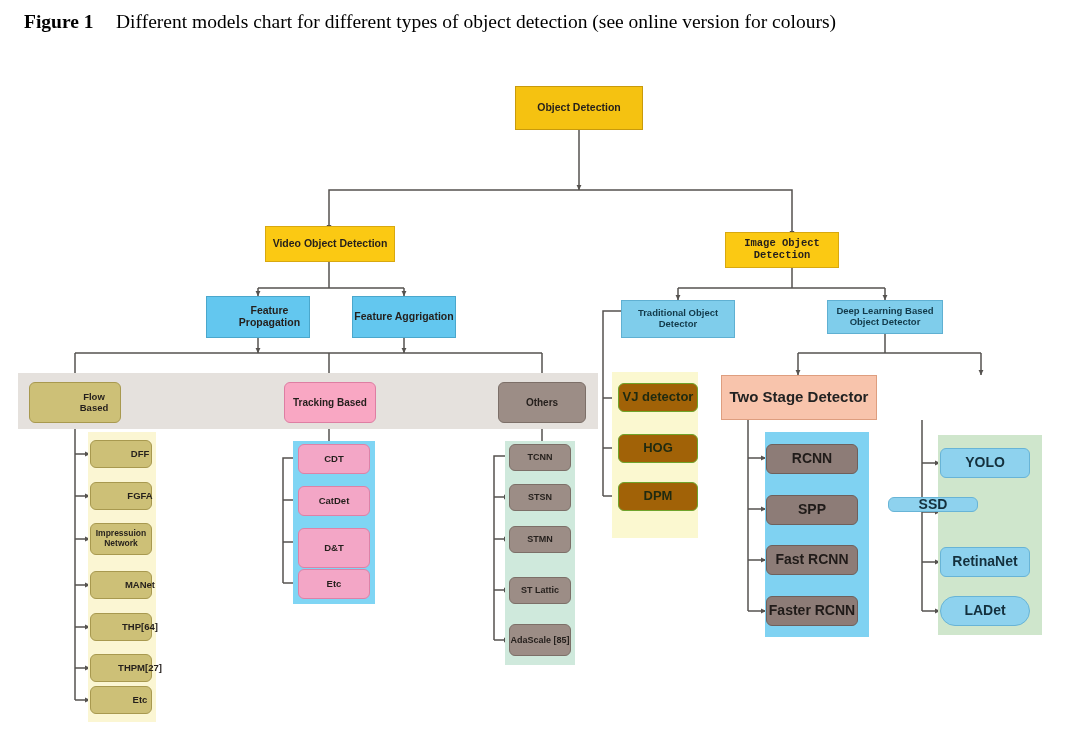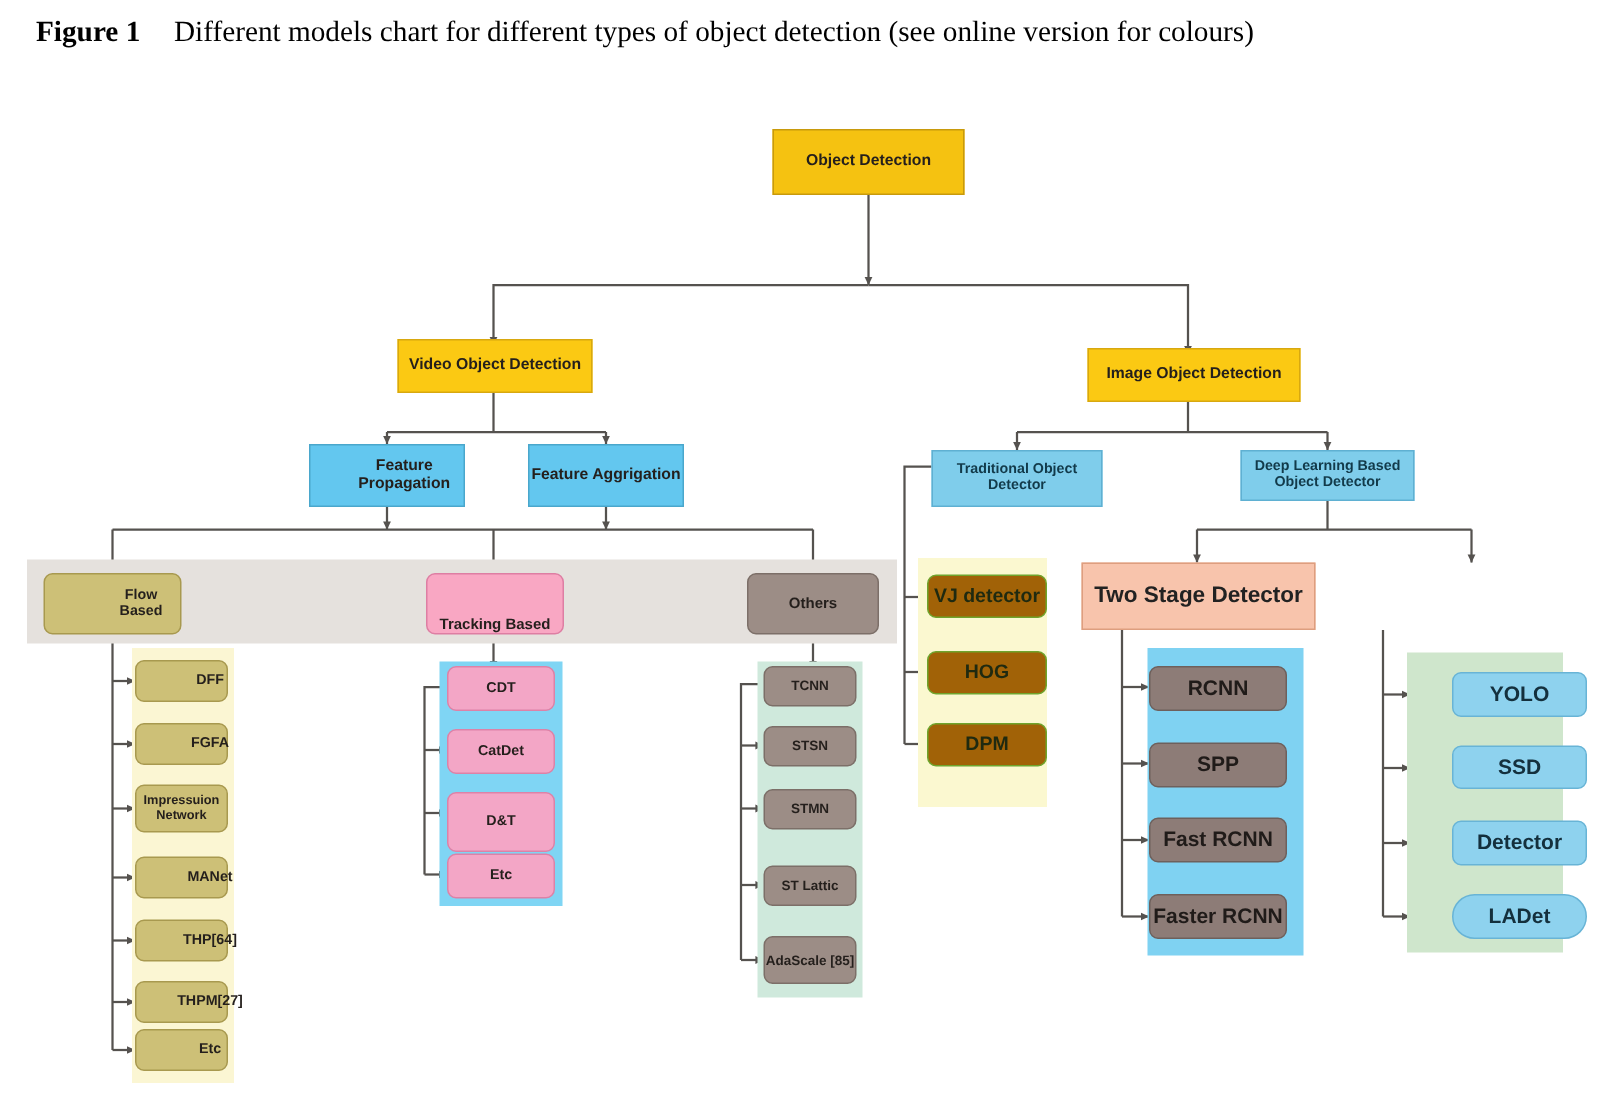--- a/index.html
+++ b/index.html
@@ -46,21 +46,21 @@
   .n-blue2{background:#7fcdeb;border:1px solid #5fb0d2;font-size:9.5px;color:#123a4a;}
   .n-khaki{background:#cdc077;border:1px solid #a8994f;border-radius:6px;font-size:9.5px;padding-left:38px;}
   .n-khaki-sm{background:#cdc077;border:1px solid #a8994f;border-radius:6px;font-size:8.5px;}
   .n-pink{background:#f9a7c3;border:1px solid #de7ea3;border-radius:6px;font-size:10px;}
   .n-pink-sm{background:#f3a6c6;border:1px solid #dd82a7;border-radius:6px;font-size:9.5px;}
   .n-grey{background:#9c8d86;border:1px solid #7c6f68;border-radius:6px;font-size:10px;color:#241f1c;}
   .n-grey-sm{background:#9c8d86;border:1px solid #7c6f68;border-radius:6px;font-size:9px;}
   .n-green{background:#a16207;border:1px solid #6fa42c;border-radius:6px;font-size:13px;color:#1f2a10;}
   .n-salmon{background:#f8c4ac;border:1px solid #de9e7f;font-size:15px;color:#222;}
   .n-brown{background:#8d7c77;border:1px solid #6e605c;border-radius:6px;font-size:14px;color:#201b19;}
-  .n-cyan{background:#8ed2ee;border:1px solid #68b4d6;border-radius:6px;font-size:14px;color:#14303d;margin-left:28px;}
+  .n-cyan{background:#8ed2ee;border:1px solid #68b4d6;border-radius:6px;font-size:14px;color:#14303d;}
 
   
   .p-greyband{background:#e5e1dd;}
   .p-cream{background:#fbf6d3;}
   .p-skyblue{background:#7fd5f4;}
   .p-mint{background:#cfe9dc;}
   .p-paleyellow{background:#fbf8d0;}
   .p-blue{background:#7fd2f2;}
   .p-palegreen{background:#cfe6cc;}
 </style>
@@ -157,35 +157,35 @@
   <div class="panel p-blue" style="left:765px;top:360px;width:104px;height:205px;"></div>
   <div class="panel p-palegreen" style="left:938px;top:363px;width:104px;height:200px;"></div>
 
   <div class="node n-root" style="left:515px;top:14px;width:128px;height:44px;">
     <span>Object Detection</span>
   </div>
 
   <div class="node n-level2" style="left:265px;top:154px;width:130px;height:36px;">
     <span>Video Object Detection</span>
   </div>
-  <div class="node n-level2" style="left:725px;top:160px;width:142px;height:36px;">
+  <div class="node n-level2" style="left:725px;top:160px;width:114px;height:36px;font-family:Liberation Mono, monospace;">
     <span>Image Object Detection</span>
   </div>
 
   <div class="node n-blue" style="left:206px;top:224px;width:104px;height:42px;padding-left:23px;">
     <span>Feature Propagation</span>
   </div>
   <div class="node n-blue" style="left:352px;top:224px;width:104px;height:42px;">
     <span>Feature Aggrigation</span>
   </div>
 
   <div class="node n-khaki" style="left:29px;top:310px;width:92px;height:41px;">
     <span>Flow Based</span>
   </div>
-  <div class="node n-pink" style="left:284px;top:310px;width:92px;height:41px;align-items:flex-end;">
+  <div class="node n-pink" style="left:284px;top:310px;width:92px;height:41px;">
     <span>Tracking Based</span>
   </div>
   <div class="node n-grey" style="left:498px;top:310px;width:88px;height:41px;">
     <span>Others</span>
   </div>
 
   <div class="node n-khaki" style="left:90px;top:368px;width:62px;height:28px;">
     <span>DFF</span>
   </div>
   <div class="node n-khaki" style="left:90px;top:410px;width:62px;height:28px;">
@@ -265,23 +265,23 @@
   <div class="node n-brown" style="left:766px;top:473px;width:92px;height:30px;">
     <span>Fast RCNN</span>
   </div>
   <div class="node n-brown" style="left:766px;top:524px;width:92px;height:30px;">
     <span>Faster RCNN</span>
   </div>
 
   <div class="node n-cyan" style="left:940px;top:376px;width:90px;height:30px;">
     <span>YOLO</span>
   </div>
-  <div class="node n-cyan" style="left:940px;top:425px;width:90px;height:29px;">
+  <div class="node n-cyan" style="left:888px;top:425px;width:90px;height:15px;">
     <span>SSD</span>
   </div>
   <div class="node n-cyan" style="left:940px;top:475px;width:90px;height:30px;">
-    <span>Detector</span>
+    <span>RetinaNet</span>
   </div>
   <div class="node n-cyan" style="left:940px;top:524px;width:90px;height:30px;border-radius:15px;">
     <span>LADet</span>
   </div>
 
 </div>
 
 </body></html>

